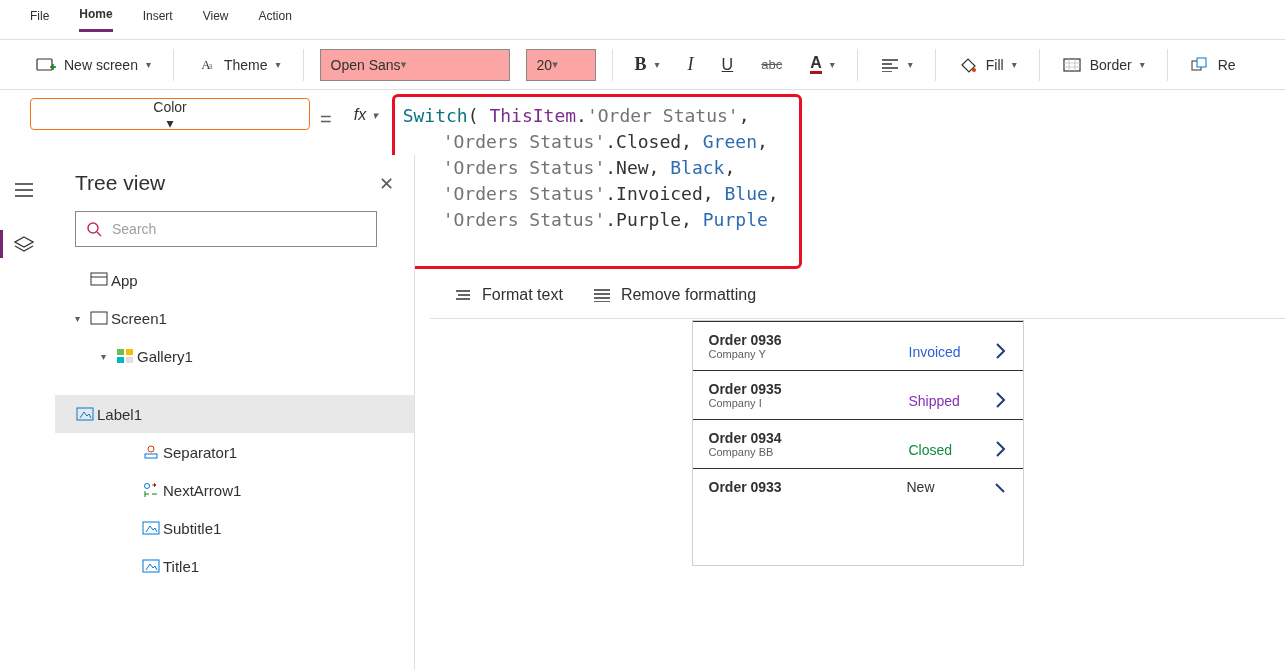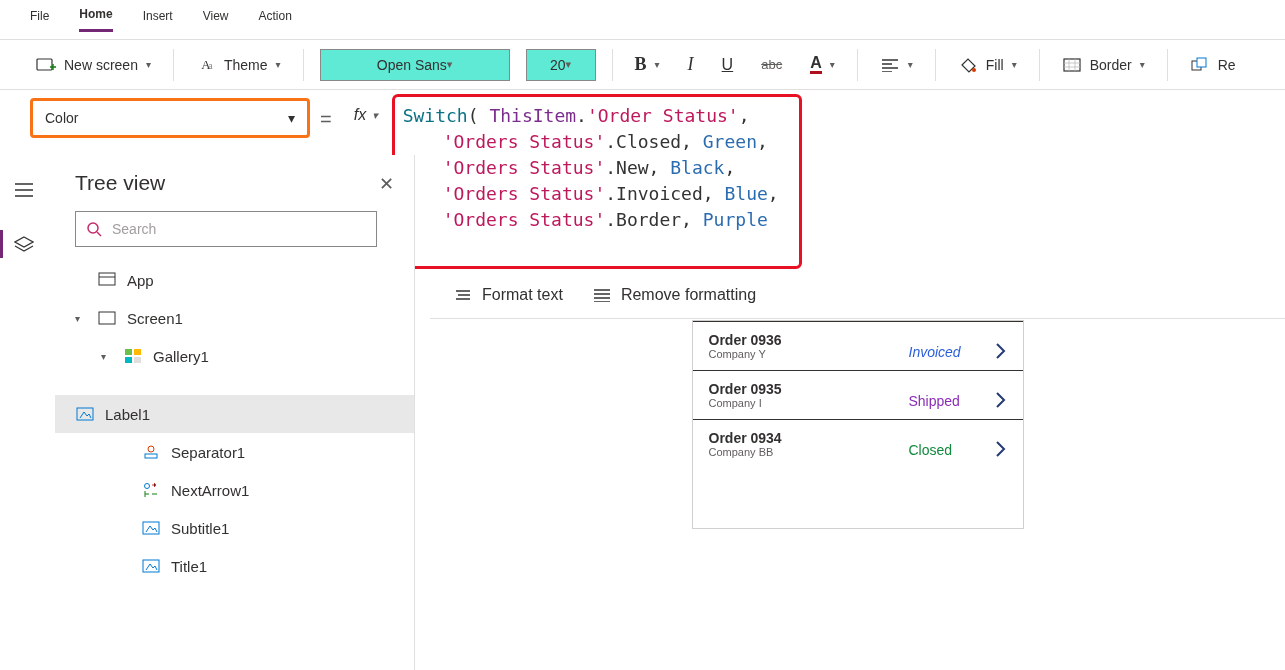--- a/index.html
+++ b/index.html
@@ -48,25 +48,25 @@
     cursor: pointer;
     color: #323130;
   }
   .tbtn .chev {
     font-size: 10px;
     color: #605e5c;
   }
   .dd {
     display: flex;
     align-items: center;
-    justify-content: center;
+    justify-content: flex-start;
     border: 1px solid #8a8886;
     padding: 4px 10px;
     height: 32px;
-    background: #5eead4;
+    background: #fca5a5;
     cursor: pointer;
   }
   .dd .chev { font-size: 11px; color: #605e5c; }
   .sep { width: 1px; height: 32px; background: #e1dfdd; }
   .icon-slot {
     display: inline-flex;
     align-items: center;
     justify-content: center;
     width: 20px;
     height: 20px;
@@ -81,29 +81,30 @@
   .row3 {
     display: flex;
     align-items: flex-start;
     position: relative;
   }
   .prop-wrap {
     padding: 8px 0 0 30px;
   }
   .prop-dd {
     width: 280px;
-    height: 40px;
-    border: 3px solid #f97316;
+    height: 32px;
+    border: 1px solid #f97316;
     border-radius: 4px;
     display: flex;
     align-items: center;
     justify-content: space-between;
     padding: 0 12px;
     background: #fff;
     cursor: pointer;
+    flex-direction: column;
   }
   .eq {
     padding: 18px 12px 0 10px;
     font-size: 20px;
     color: #605e5c;
   }
   .fx-wrap {
     display: flex;
     align-items: center;
     gap: 6px;
@@ -120,21 +121,21 @@
     border-radius: 6px;
     padding: 6px 12px 6px 8px;
     font-family: Consolas, monospace;
     font-size: 18px;
     line-height: 1.45;
     width: 410px;
     background: #fff;
   }
   .tok-fn { color: #0b7285; }
   .tok-kw { color: #7b2d8e; }
-  .tok-str { color: #be185d; }
+  .tok-str { color: #737373; }
   .tok-prop { color: #333; }
   .tok-val { color: #2b6cb0; }
   .tok-punc { color: #333; }
   .cursor-caret {
     display: inline-block;
     border-right: 1px solid #000;
     height: 20px;
     vertical-align: text-bottom;
   }
 
@@ -204,21 +205,21 @@
     gap: 10px;
     padding: 0 10px;
     color: #a19f9d;
   }
   .tree-list { font-size: 15px; }
   .tree-row {
     display: flex;
     align-items: center;
     height: 38px;
     padding-left: 20px;
-    gap: 10px;
+    gap: 2px;
     cursor: pointer;
   }
   .tree-row.selected { background: #e8e8e8; }
   .exp-tri {
     font-size: 10px;
     color: #605e5c;
     width: 12px;
     display: inline-block;
   }
   .tree-icon {
@@ -269,21 +270,21 @@
     display: flex;
     align-items: flex-end;
     justify-content: space-between;
   }
   .order-row:first-child { border-top: 1px solid #323130; }
   .order-row .left { flex: 1; }
   .order-row .title { font-weight: 600; font-size: 14px; }
   .order-row .sub { font-size: 11px; color: #605e5c; }
   .order-row .status { font-size: 14px; min-width: 86px; }
   .order-row .arrow { color: #3b3a39; font-size: 20px; }
-  .c-invoiced { color: #2b5fd9; font-style: italic; }
+  .c-invoiced { color: #2b5fd9; }
   .c-shipped  { color: #8a2db5; }
   .c-closed   { color: #118a3d; }
   .c-new      { color: #323130; }
 
   
   svg { display:block; }
 </style>
 </head>
 <body>
 
@@ -404,21 +405,21 @@
     <div style="padding-left:40px;">
       <span class="tok-str">'Orders Status'</span><span class="tok-prop">.Closed, </span><span class="tok-val">Green</span><span class="tok-punc">,</span>
     </div>
     <div style="padding-left:40px;">
       <span class="tok-str">'Orders Status'</span><span class="tok-prop">.New, </span><span class="tok-val">Black</span><span class="tok-punc">,</span>
     </div>
     <div style="padding-left:40px;">
       <span class="tok-str">'Orders Status'</span><span class="tok-prop">.Invoiced, </span><span class="tok-val">Blue</span><span class="tok-punc">,</span>
     </div>
     <div style="padding-left:40px;">
-      <span class="tok-str">'Orders Status'</span><span class="tok-prop">.Border, </span><span class="tok-val">Purple</span>
+      <span class="tok-str">'Orders Status'</span><span class="tok-prop">.Purple, </span><span class="tok-val">Purple</span>
     </div>
     <div>
       <span class="tok-punc">)</span><span class="cursor-caret"></span>
     </div>
   </div>
 </div>
 
 <div class="icon-rail">
   <div class="rail-item">
     <svg width="18" height="14">
@@ -575,16 +576,28 @@
               <div class="title">Order 0934</div>
               <div class="sub">Company BB</div>
             </div>
             <div class="status c-closed">Closed</div>
             <div class="arrow">
               <svg width="12" height="18">
                 <path d="M2 2l7 7-7 7" stroke="#243a73" stroke-width="2" fill="none"></path>
               </svg>
             </div>
           </div>
+          <div class="order-row">
+            <div class="left">
+              <div class="title">Order 0933</div>
+              <div class="sub"></div>
+            </div>
+            <div class="status c-new">New</div>
+            <div class="arrow">
+              <svg width="14" height="14">
+                <path d="M3 3l8 8" stroke="#243a73" stroke-width="2" fill="none"></path>
+              </svg>
+            </div>
+          </div>
         </div>
     </div>
   </div>
 </div>
 
 </body></html>

